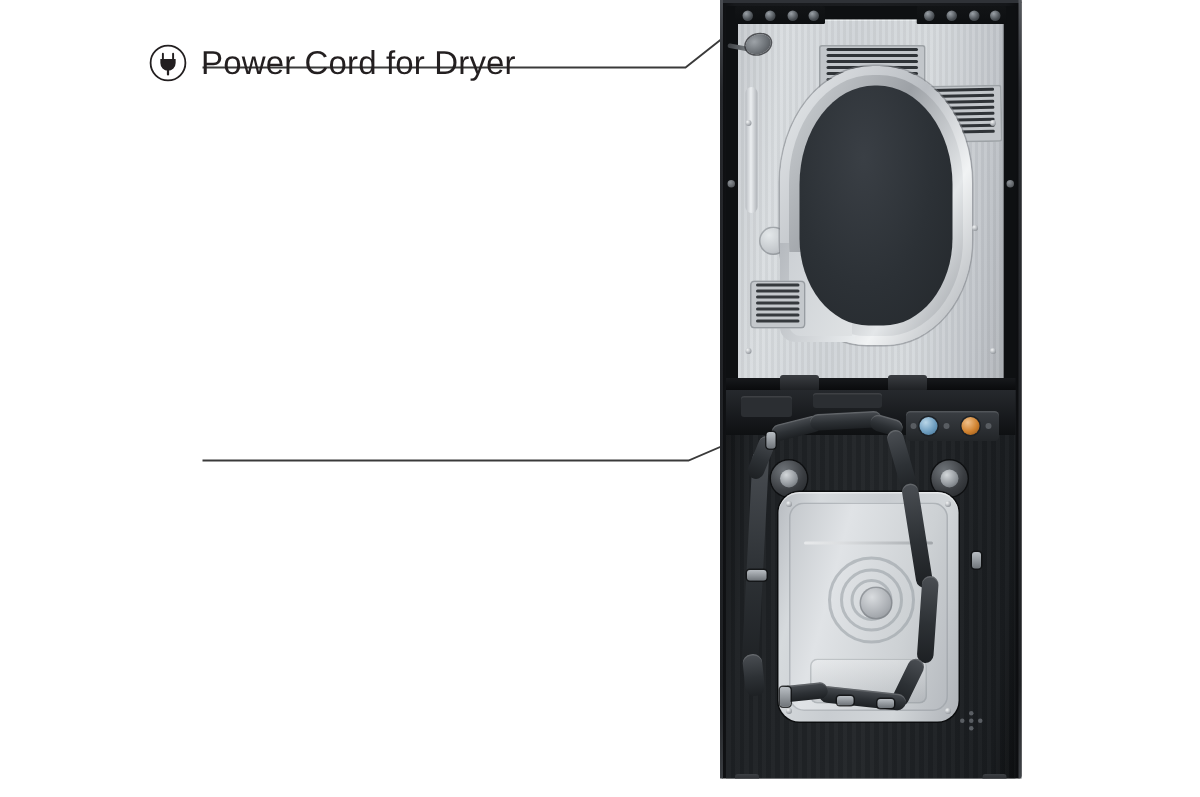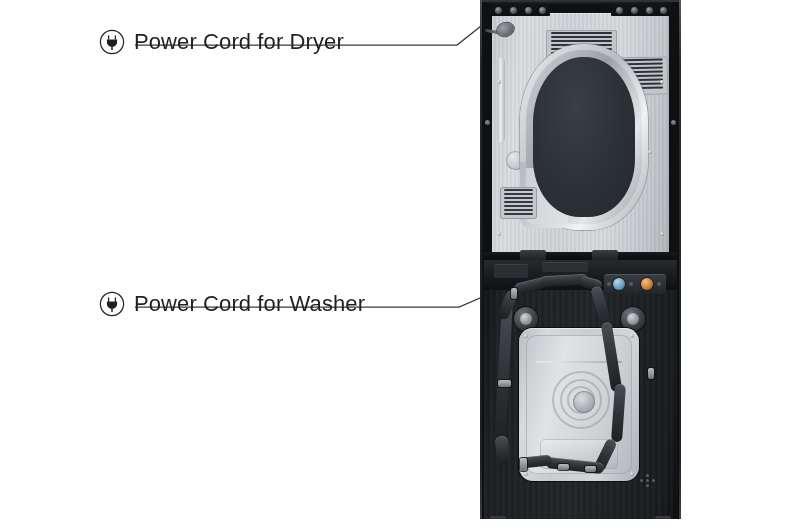--- a/index.html
+++ b/index.html
@@ -358,23 +358,14 @@
   <div class="callout" id="callout-dryer">
     <svg class="plug-icon" viewBox="0 0 26 26">
       <circle cx="13" cy="13" r="11.6" fill="none" stroke="#231f20" stroke-width="1.2"></circle>
       <path d="M9.6 6.8 V10.2 M16.4 6.8 V10.2" stroke="#231f20" stroke-width="1.3" stroke-linecap="round"></path>
       <path d="M7.9 10.4 H18.1 v2.6 a5.1 5.1 0 0 1 -5.1 5.1 a5.1 5.1 0 0 1 -5.1 -5.1 z" fill="#231f20"></path>
       <path d="M13 18.1 V20.6" stroke="#231f20" stroke-width="1.5" stroke-linecap="round"></path>
     </svg>
     <span class="callout-label">Power Cord for Dryer</span>
   </div>
 
-  <div class="callout" id="callout-washer">
-    <svg class="plug-icon" viewBox="0 0 26 26">
-      <circle cx="13" cy="13" r="11.6" fill="none" stroke="#231f20" stroke-width="1.2"></circle>
-      <path d="M9.6 6.8 V10.2 M16.4 6.8 V10.2" stroke="#231f20" stroke-width="1.3" stroke-linecap="round"></path>
-      <path d="M7.9 10.4 H18.1 v2.6 a5.1 5.1 0 0 1 -5.1 5.1 a5.1 5.1 0 0 1 -5.1 -5.1 z" fill="#231f20"></path>
-      <path d="M13 18.1 V20.6" stroke="#231f20" stroke-width="1.5" stroke-linecap="round"></path>
-    </svg>
-    <span class="callout-label">Power Cord for Washer</span>
-  </div>
 
 </div>
 
 </body></html>

